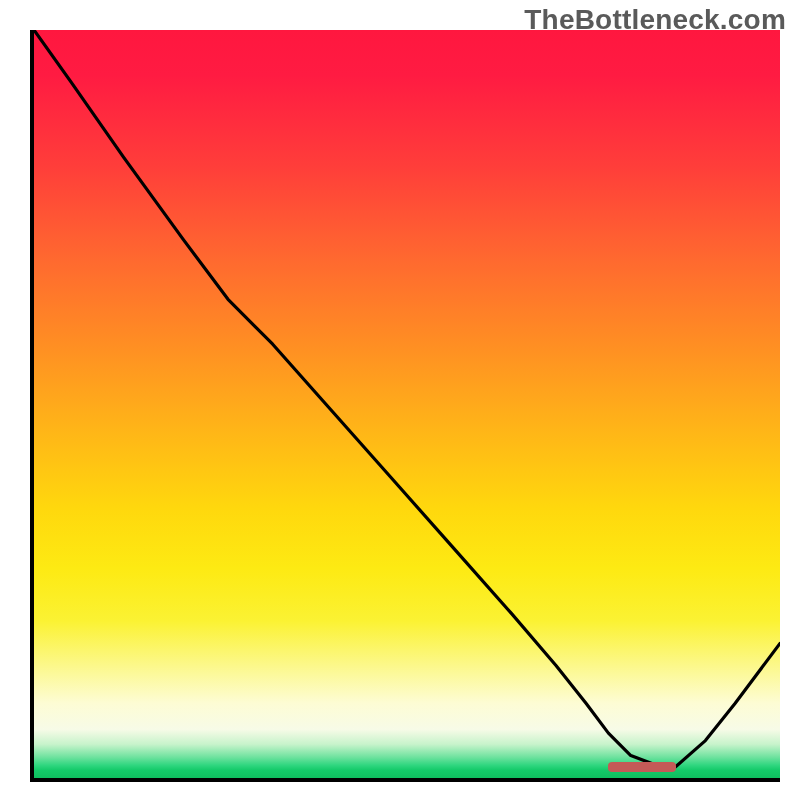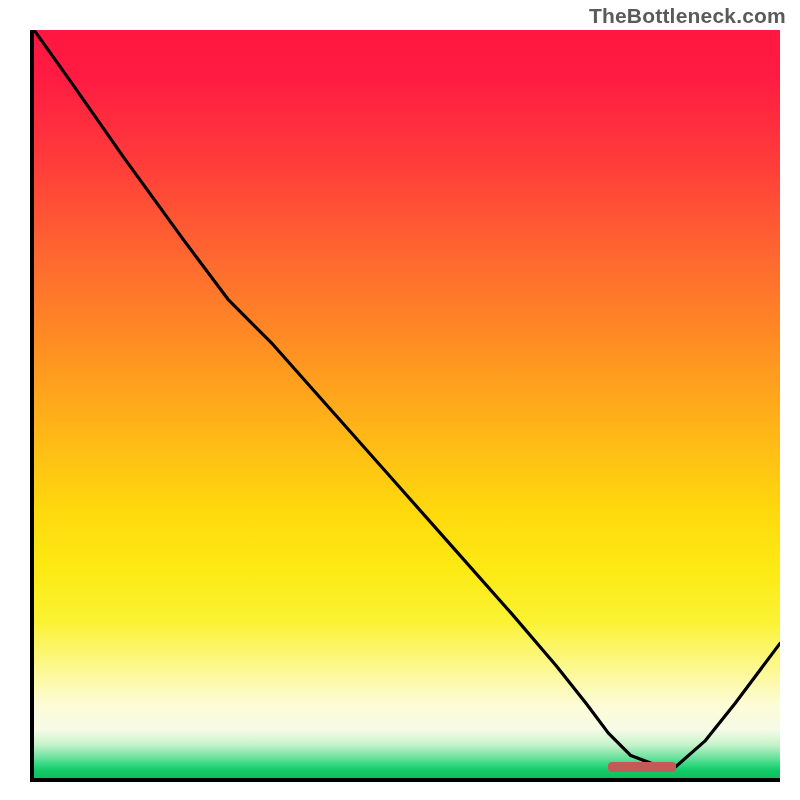--- a/index.html
+++ b/index.html
@@ -13,21 +13,21 @@
   }
   .container {
     position: relative;
     width: 800px;
     height: 800px;
   }
   .watermark {
     position: absolute;
     top: 4px;
     right: 14px;
-    font-size: 21px;
+    font-size: 28px;
     font-weight: 600;
     color: #5a5a5a;
     letter-spacing: 0.2px;
     z-index: 20;
   }
   .plot {
     position: absolute;
     left: 30px;
     top: 30px;
     width: 750px;

